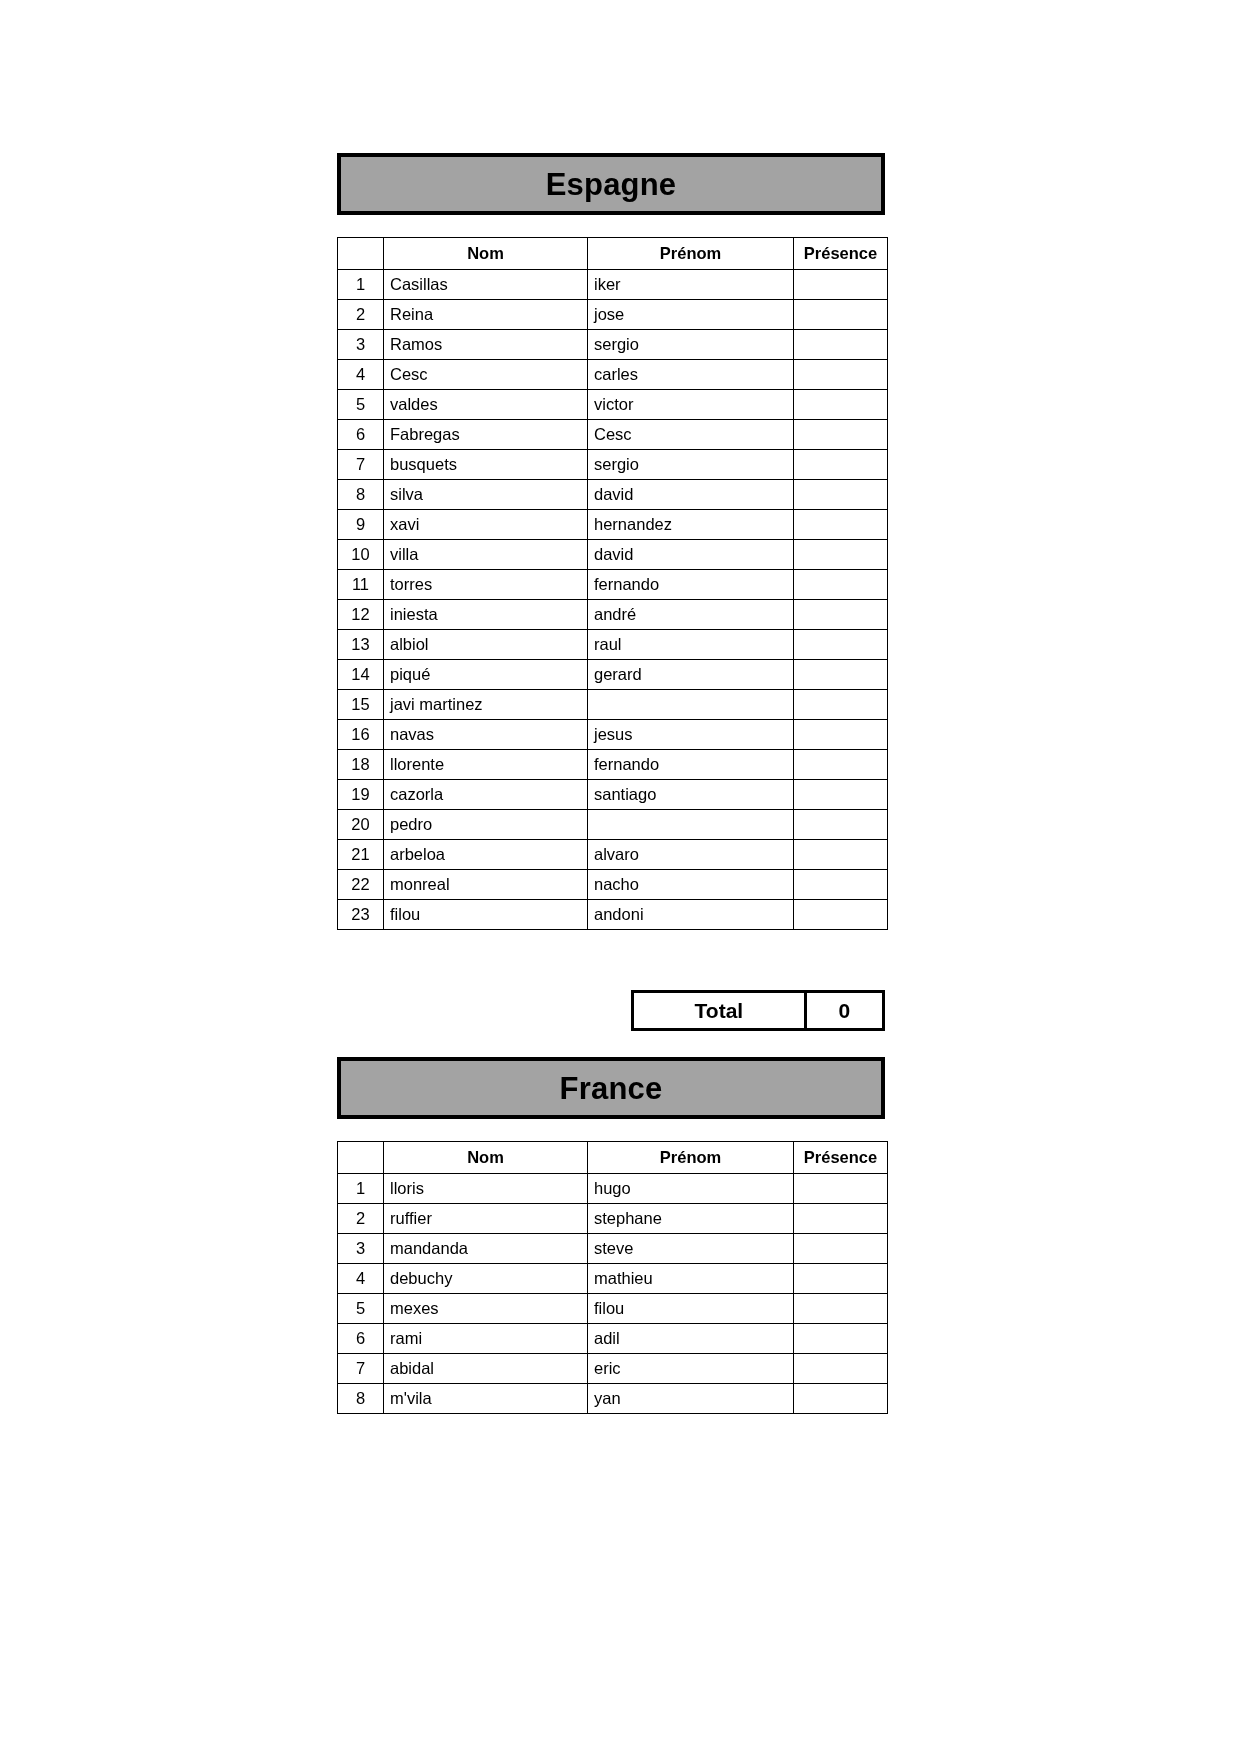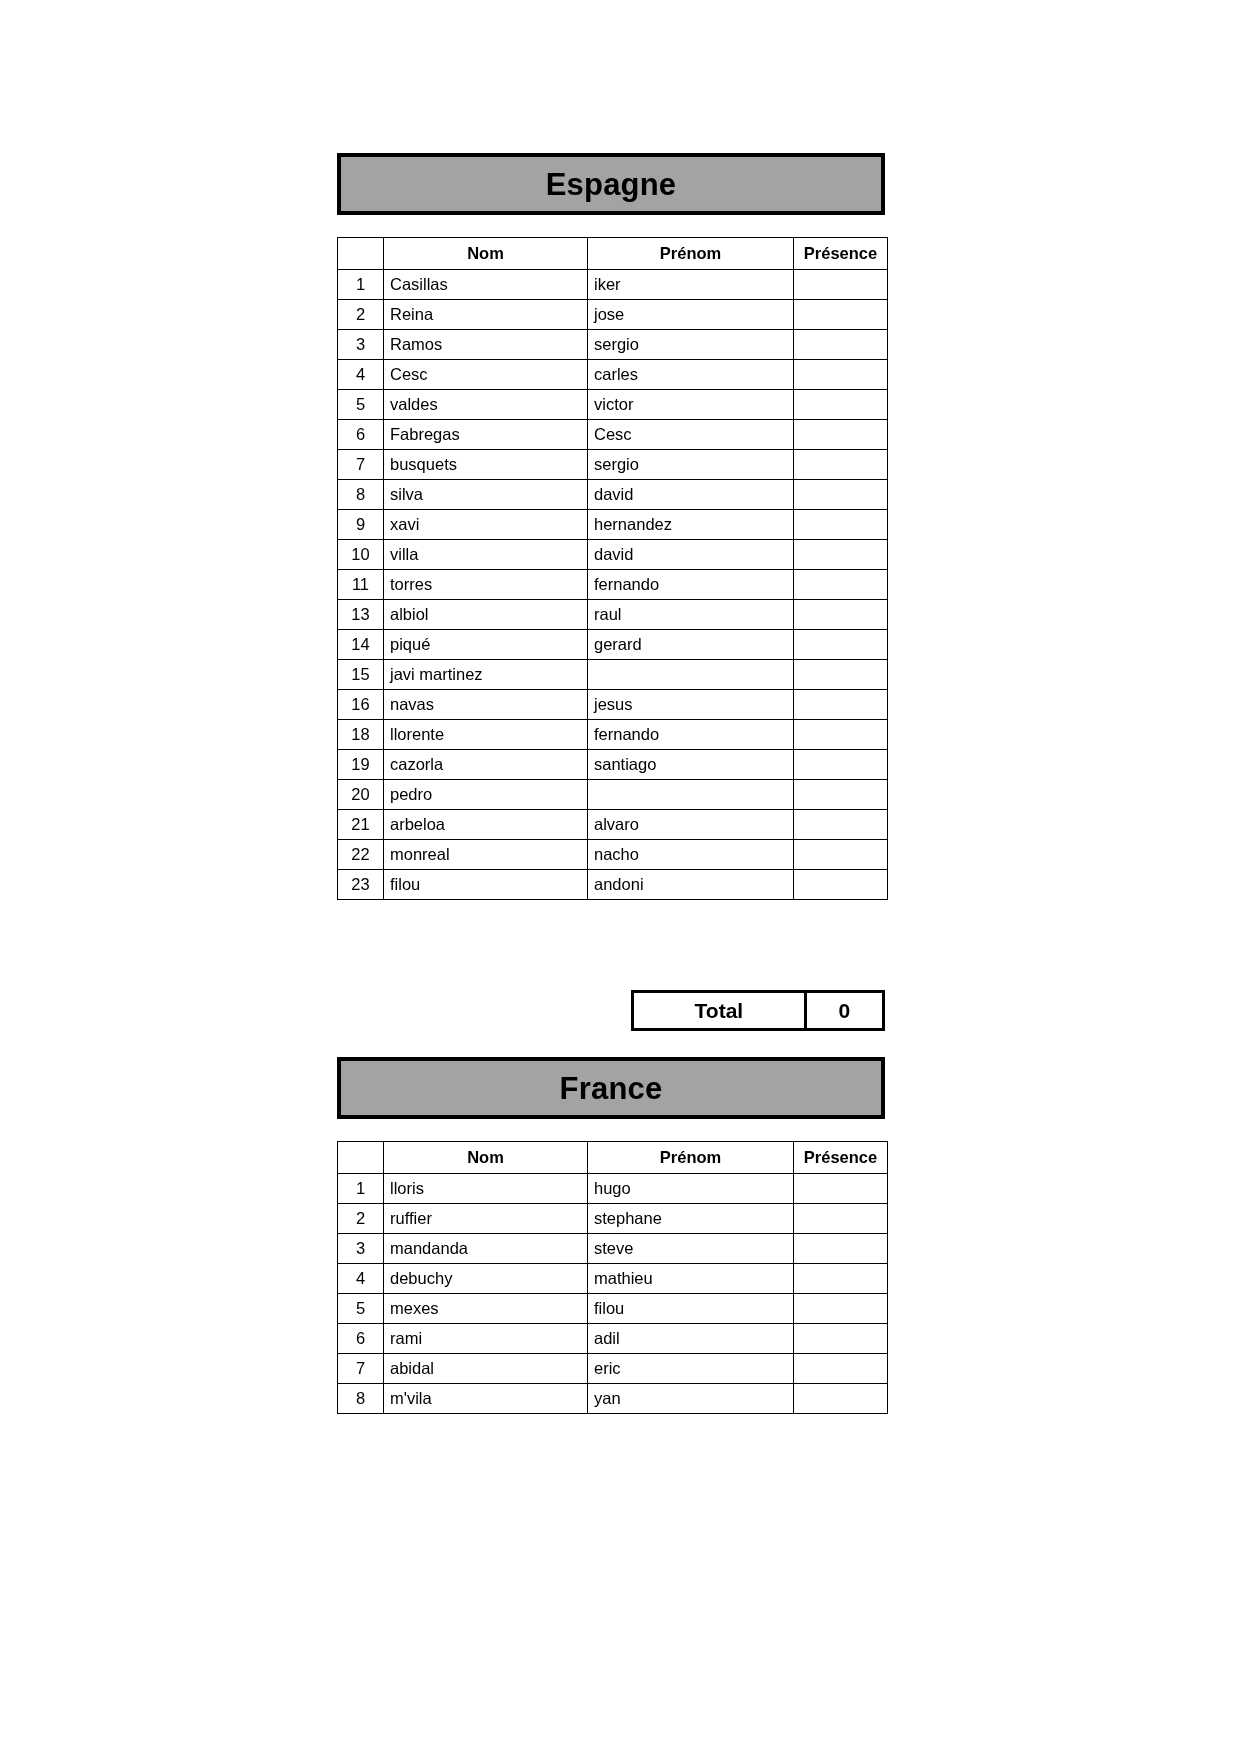--- a/index.html
+++ b/index.html
@@ -192,20 +192,26 @@
           <td class="pre">david</td>
           <td class="pres"></td>
         </tr>
       <tr>
           <td class="num">11</td>
           <td class="nom">torres</td>
           <td class="pre">fernando</td>
           <td class="pres"></td>
         </tr>
       <tr>
+          <td class="num">12</td>
+          <td class="nom">iniesta</td>
+          <td class="pre">andré</td>
+          <td class="pres"></td>
+        </tr>
+      <tr>
           <td class="num">13</td>
           <td class="nom">albiol</td>
           <td class="pre">raul</td>
           <td class="pres"></td>
         </tr>
       <tr>
           <td class="num">14</td>
           <td class="nom">piqué</td>
           <td class="pre">gerard</td>
           <td class="pres"></td>

